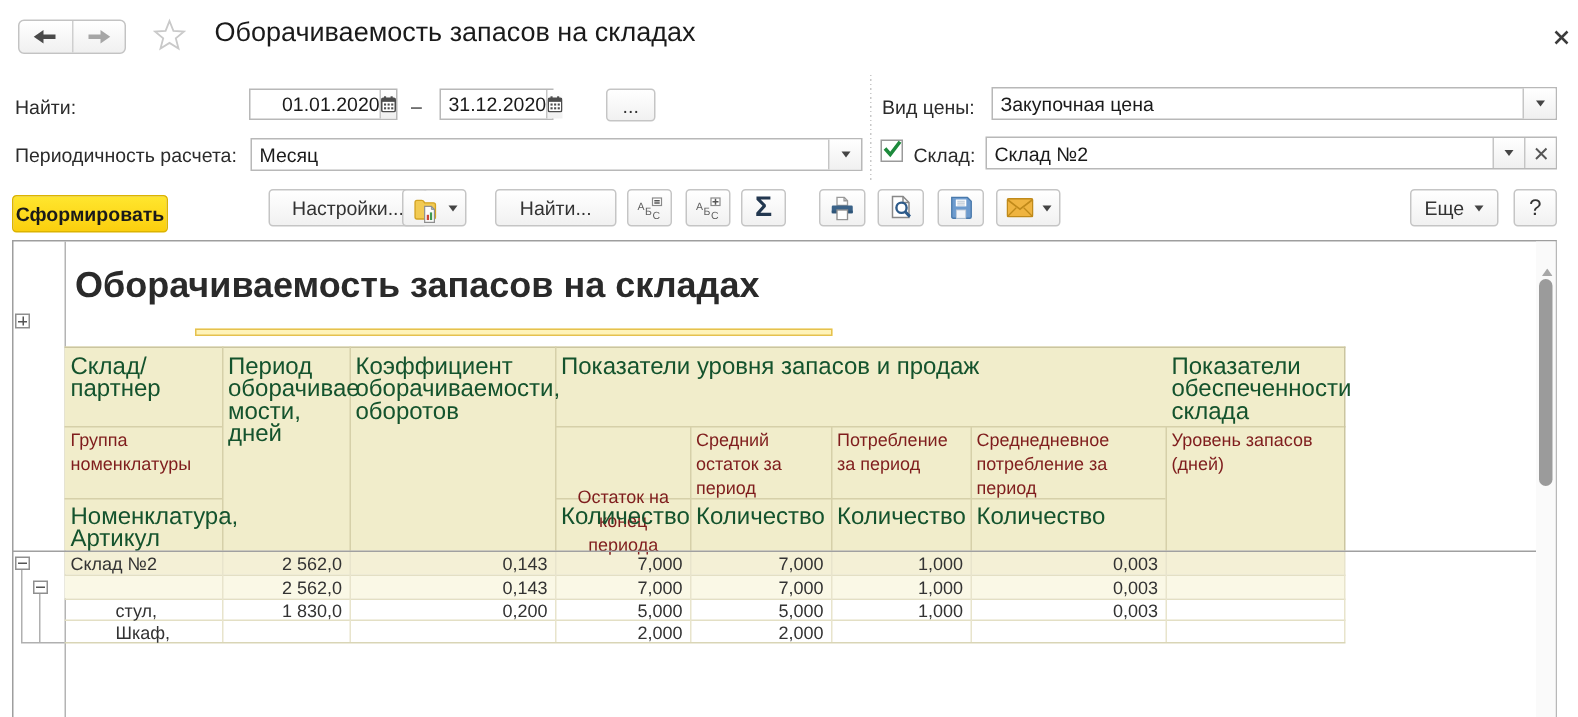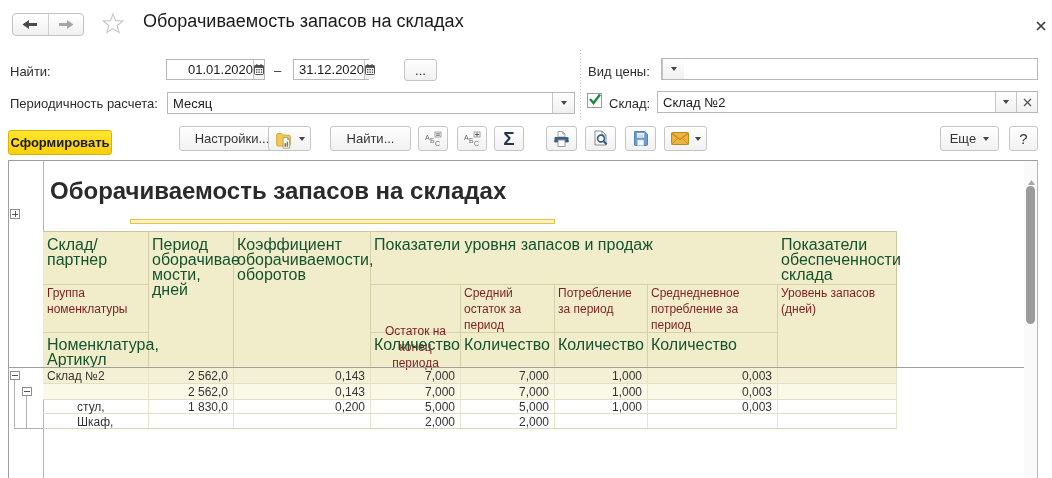--- a/index.html
+++ b/index.html
@@ -73,20 +73,21 @@
           <rect x="2" y="7.5" width="1.4" height="1.4"></rect>
           <rect x="4.4" y="7.5" width="1.4" height="1.4"></rect>
           <rect x="6.8" y="7.5" width="1.4" height="1.4"></rect>
         </g>
       </svg>
   </div>
 </div>
 <div class="btn" style="left:404px;top:59px;width:33px;height:22px;">...</div>
 <div class="lbl" style="left:588px;top:64px;">Вид цены:</div>
 <div class="fld" style="left:661px;top:58px;width:377px;height:22px;">
+  <div style="flex:1;padding-left:5px;">Закупочная цена</div>
   <div style="width:21px;height:100%;border-left:1px solid #c5c5c5;background:linear-gradient(#fff,#f0f0f0);display:flex;align-items:center;justify-content:center;">
       <span class="caret"></span>
     </div>
 </div>
 
 <div class="lbl" style="left:10px;top:96px;">Периодичность расчета:</div>
 <div class="fld" style="left:167px;top:92px;width:408px;height:22px;">
   <div style="flex:1;padding-left:5px;">Месяц</div>
   <div style="width:21px;height:100%;border-left:1px solid #c5c5c5;background:linear-gradient(#fff,#f0f0f0);display:flex;align-items:center;justify-content:center;">
       <span class="caret"></span>

